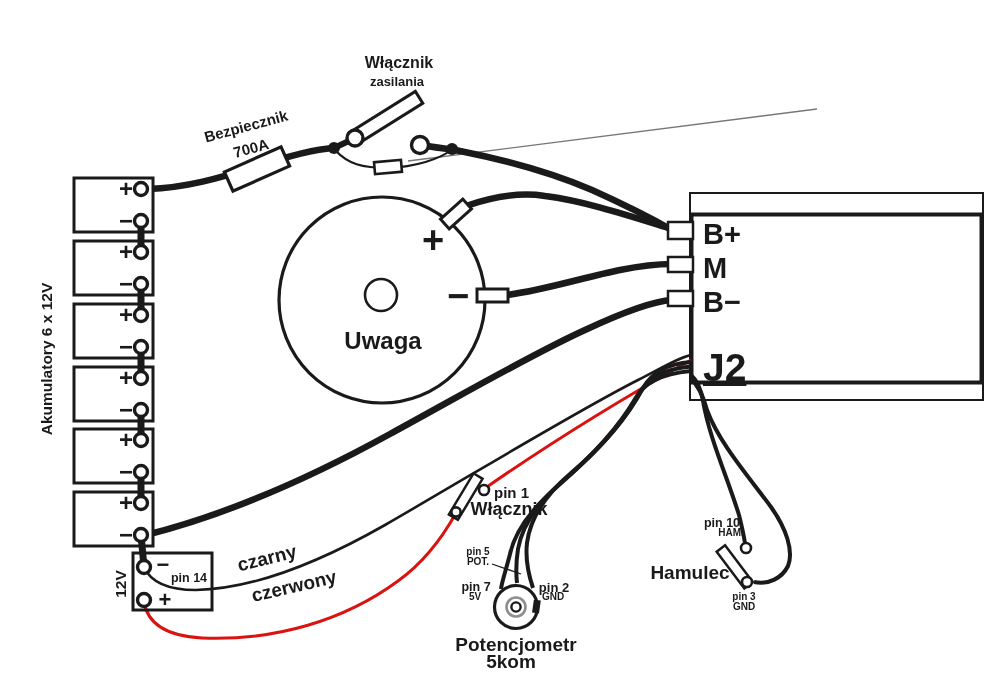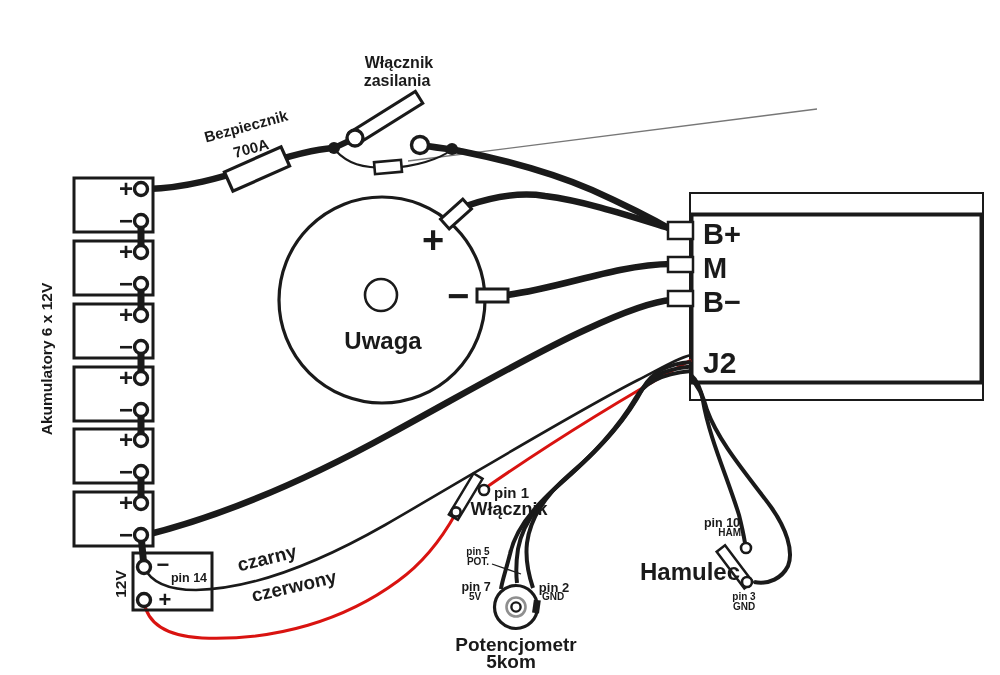--- a/index.html
+++ b/index.html
@@ -97,21 +97,21 @@
   <circle cx="747" cy="582" r="5" fill="#fff" stroke="#1a1a1a" stroke-width="2.6"></circle>
 
   <circle cx="516" cy="607" r="21.5" fill="#fff" stroke="#1a1a1a" stroke-width="3.2"></circle>
   <circle cx="516" cy="607" r="9.5" fill="none" stroke="#8f8f8f" stroke-width="2.6"></circle>
   <circle cx="516" cy="607" r="4.6" fill="#fff" stroke="#1a1a1a" stroke-width="2.4"></circle>
   <rect x="533" y="600" width="7" height="13" fill="#1a1a1a" transform="rotate(8 536 606)"></rect>
 </svg>
 
 
 <span class="lb ctr" style="left:399px;top:63px;font-size:16px;">Włącznik</span>
-<span class="lb ctr" style="left:397px;top:81px;font-size:16px;">zasilania</span>
+<span class="lb ctr" style="left:397px;top:81px;font-size:13px;">zasilania</span>
 
 <span class="lb ctr" style="left:246px;top:126px;font-size:15px;transform:translate(-50%,-50%) rotate(-15deg);">Bezpiecznik</span>
 <span class="lb ctr" style="left:251px;top:148px;font-size:15px;transform:translate(-50%,-50%) rotate(-15deg);">700A</span>
 
 <span class="lb ctr" style="left:47px;top:359px;font-size:15.5px;transform:translate(-50%,-50%) rotate(-90deg);">Akumulatory 6 x 12V</span>
 
 <span class="lb ctr" style="left:126px;top:189px;font-size:24px;">+</span>
 <span class="lb ctr" style="left:126px;top:221px;font-size:24px;">−</span>
 <span class="lb ctr" style="left:126px;top:252px;font-size:24px;">+</span>
 <span class="lb ctr" style="left:126px;top:284px;font-size:24px;">−</span>
@@ -129,36 +129,36 @@
 <span class="lb ctr" style="left:165px;top:600px;font-size:22px;">+</span>
 <span class="lb ctr" style="left:189px;top:578px;font-size:12.5px;">pin 14</span>
 
 <span class="lb ctr" style="left:433px;top:240px;font-size:38px;">+</span>
 <span class="lb ctr" style="left:458px;top:296px;font-size:38px;">−</span>
 <span class="lb ctr" style="left:383px;top:341px;font-size:24px;">Uwaga</span>
 
 <span class="lb" style="left:703px;top:220px;font-size:29px;">B+</span>
 <span class="lb" style="left:703px;top:254px;font-size:29px;">M</span>
 <span class="lb" style="left:703px;top:288px;font-size:29px;">B−</span>
-<span class="lb" style="left:703px;top:348px;font-size:30px;">J2</span>
+<span class="lb" style="left:703px;top:348px;font-size:39px;text-decoration:underline;">J2</span>
 
 <span class="lb ctr" style="left:267px;top:558px;font-size:19px;transform:translate(-50%,-50%) rotate(-14deg);">czarny</span>
 <span class="lb ctr" style="left:294px;top:586px;font-size:19px;transform:translate(-50%,-50%) rotate(-13deg);">czerwony</span>
 
 <span class="lb" style="left:494px;top:485px;font-size:15px;">pin 1</span>
 <span class="lb ctr" style="left:509px;top:509px;font-size:18px;">Włącznik</span>
 
 <span class="lb ctr" style="left:478px;top:552px;font-size:10px;">pin 5</span>
 <span class="lb ctr" style="left:478px;top:562px;font-size:10px;">POT.</span>
 <span class="lb ctr" style="left:476px;top:587px;font-size:12.5px;">pin 7</span>
 <span class="lb ctr" style="left:475px;top:597px;font-size:10px;">5V</span>
 <span class="lb ctr" style="left:554px;top:587px;font-size:13px;">pin 2</span>
 <span class="lb ctr" style="left:553px;top:597px;font-size:10px;">GND</span>
 <span class="lb ctr" style="left:516px;top:644px;font-size:19px;">Potencjometr</span>
 <span class="lb ctr" style="left:511px;top:661px;font-size:19px;">5kom</span>
 
 <span class="lb ctr" style="left:722px;top:523px;font-size:12.5px;">pin 10</span>
 <span class="lb ctr" style="left:723px;top:533px;font-size:10px;margin-left:8px;">HAM.</span>
-<span class="lb ctr" style="left:690px;top:572px;font-size:24px;">Hamulec</span>
+<span class="lb ctr" style="left:690px;top:572px;font-size:19px;">Hamulec</span>
 <span class="lb ctr" style="left:744px;top:597px;font-size:10px;">pin 3</span>
 <span class="lb ctr" style="left:744px;top:607px;font-size:10px;">GND</span>
 
 </div>
 
 </body></html>

